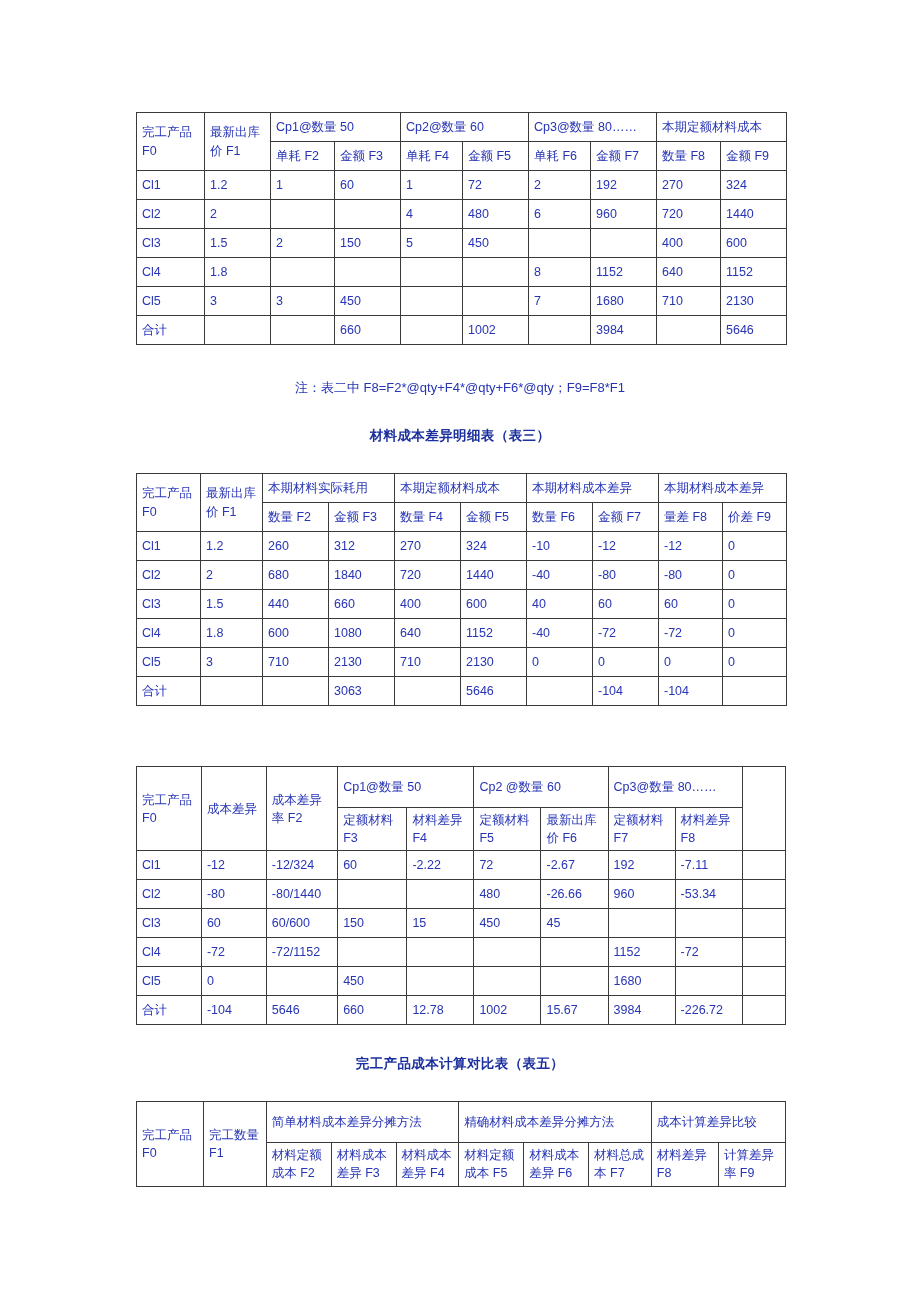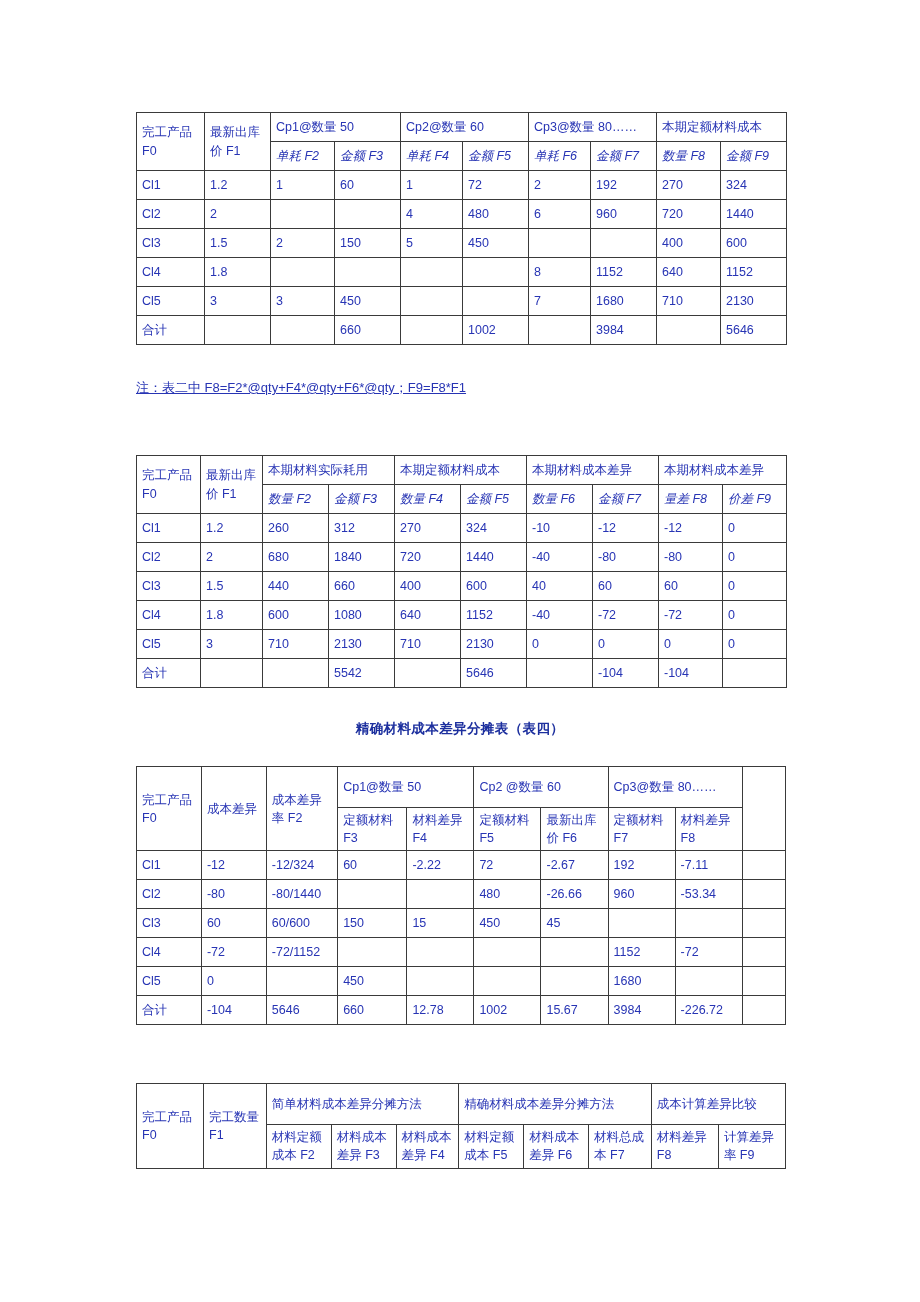--- a/index.html
+++ b/index.html
@@ -43,38 +43,38 @@
   }
   .title {
     text-align: center;
     font-weight: bold;
     font-size: 13.5px;
     color: #1c2f9e;
     font-family: "Liberation Sans", "DejaVu Sans", sans-serif;
     letter-spacing: 0.4px;
   }
   .note {
+    text-align: center;
     font-size: 13px;
     color: #2734b4;
     font-family: "Liberation Sans", "DejaVu Sans", sans-serif;
-    text-decoration: underline;
   }
   
   .sp-t1-note { height: 34px; }
   .sp-note-t3title { height: 30px; }
   .sp-t3title-t3 { height: 28px; }
   .sp-t3-t4title { height: 32px; }
   .sp-t4title-t4 { height: 28px; }
   .sp-t4-t5title { height: 30px; }
   .sp-t5title-t5 { height: 28px; }
   .top-pad { height: 112px; }
 
   
   tr.r-head1 td { height: 22px; }
-  tr.r-head2 td { height: 22px; font-style: italic; }
+  tr.r-head2 td { height: 22px; }
   tr.r-data td { height: 22px; }
   tr.r-tall td { height: 34px; }
 </style>
 </head>
 <body>
 
 <div class="page">
 
   <div class="top-pad"></div>
 
@@ -182,20 +182,21 @@
         <td></td>
         <td>5646</td>
       </tr>
     </tbody>
   </table>
 
   <div class="sp-t1-note"></div>
   <div class="note">注：表二中 F8=F2*@qty+F4*@qty+F6*@qty；F9=F8*F1</div>
 
   <div class="sp-note-t3title"></div>
+  <div class="title">材料成本差异明细表（表三）</div>
   <div class="sp-t3title-t3"></div>
 
   <table class="doc-table">
     <colgroup>
       <col style="width:64px">
         <col style="width:62px">
       <col style="width:66px">
         <col style="width:66px">
       <col style="width:66px">
         <col style="width:66px">
@@ -280,33 +281,32 @@
         <td>2130</td>
         <td>0</td>
         <td>0</td>
         <td>0</td>
         <td>0</td>
       </tr>
       <tr class="r-data">
         <td>合计</td>
         <td></td>
         <td></td>
-        <td>5542</td>
+        <td>3063</td>
         <td></td>
         <td>5646</td>
         <td></td>
         <td>-104</td>
         <td>-104</td>
         <td></td>
       </tr>
     </tbody>
   </table>
 
   <div class="sp-t3-t4title"></div>
-  <div class="title">精确材料成本差异分摊表（表四）</div>
   <div class="sp-t4title-t4"></div>
 
   <table class="doc-table">
     <colgroup>
       <col style="width:60px">
         <col style="width:60px">
       <col style="width:66px">
         <col style="width:64px">
       <col style="width:62px">
         <col style="width:62px">
@@ -402,20 +402,21 @@
         <td>1002</td>
         <td>15.67</td>
         <td>3984</td>
         <td>-226.72</td>
         <td></td>
       </tr>
     </tbody>
   </table>
 
   <div class="sp-t4-t5title"></div>
+  <div class="title">完工产品成本计算对比表（表五）</div>
   <div class="sp-t5title-t5"></div>
 
   <table class="doc-table">
     <colgroup>
       <col style="width:62px">
         <col style="width:58px">
       <col style="width:60px">
         <col style="width:60px">
       <col style="width:58px">
         <col style="width:60px">

